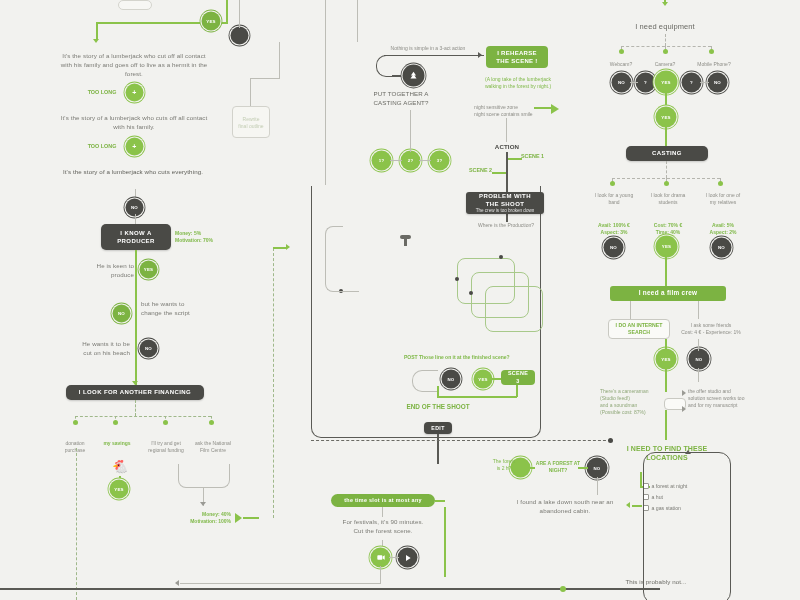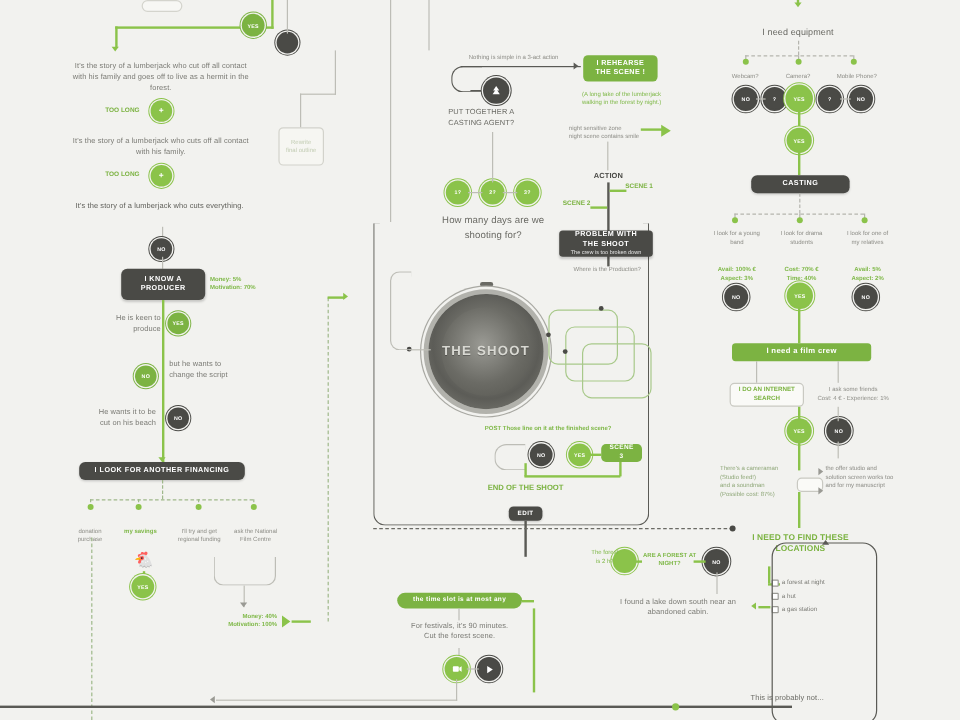--- a/index.html
+++ b/index.html
@@ -267,43 +267,37 @@
   <div class="n gear lite" style="left:402px;top:152px;width:17px;height:17px;">
     <span>2?</span>
   </div>
   <div class="n gear lite" style="left:431px;top:152px;width:17px;height:17px;">
     <span>3?</span>
   </div>
   <div class="n ln gy" style="left:390px;top:160px;width:12px;height:1.2px;"></div>
   <div class="n ln gy" style="left:419px;top:160px;width:12px;height:1.2px;"></div>
   <div class="n ln gy" style="left:410px;top:110px;width:1.2px;height:42px;"></div>
 
-  <div class="n txt b" style="left:368px;top:178px;width:86px;font-size:8px;color:#6a6a64;">How many days are we shooting for?</div>
 
   <div class="n ln gy" style="left:506px;top:118px;width:1.4px;height:24px;"></div>
   <div class="n txt dk" style="left:486px;top:143px;width:42px;font-size:6.2px;">ACTION</div>
   <div class="n ln dk" style="left:506px;top:152px;width:2px;height:70px;"></div>
   <div class="n ln g" style="left:508px;top:158px;width:14px;height:1.6px;"></div>
   <div class="n lbl g" style="left:521px;top:153px;width:30px;text-align:left;">SCENE 1</div>
   <div class="n ln g" style="left:492px;top:172px;width:14px;height:1.6px;"></div>
   <div class="n lbl g" style="left:462px;top:167px;width:30px;text-align:right;">SCENE 2</div>
 
   <div class="n pill two sq" style="left:466px;top:192px;width:78px;height:22px;">
     <span>PROBLEM WITH THE SHOOT</span>
     <span class="sub">The crew is too broken down</span>
   </div>
   <div class="n tiny" style="left:468px;top:222px;width:76px;">Where is the Production?</div>
 
   <div class="n shoot-stem" style="left:404px;top:238px;width:3px;height:8px;"></div>
   <div class="n shoot-stem" style="left:400px;top:235px;width:11px;height:4px;border-radius:2px;"></div>
-  <div class="n shoot" style="left:357px;top:245px;">
-    <div class="in">
-      <span>THE SHOOT</span>
-    </div>
-  </div>
   <div class="n dot dk" style="left:339px;top:289px;width:4px;height:4px;"></div>
   <div class="n ln gy" style="left:341px;top:291px;width:18px;height:1.2px;"></div>
   <div class="n rbox" style="left:325px;top:226px;width:18px;height:66px;border-right:none;border-radius:8px 0 0 8px;"></div>
 
   <div class="n rbox g" style="left:457px;top:258px;width:58px;height:46px;"></div>
   <div class="n rbox g" style="left:471px;top:272px;width:58px;height:46px;"></div>
   <div class="n rbox g" style="left:485px;top:286px;width:58px;height:46px;"></div>
   <div class="n dot dk" style="left:454.5px;top:277px;width:4px;height:4px;"></div>
   <div class="n dot dk" style="left:468.5px;top:291px;width:4px;height:4px;"></div>
   <div class="n dot dk" style="left:498.5px;top:255px;width:4px;height:4px;"></div>

